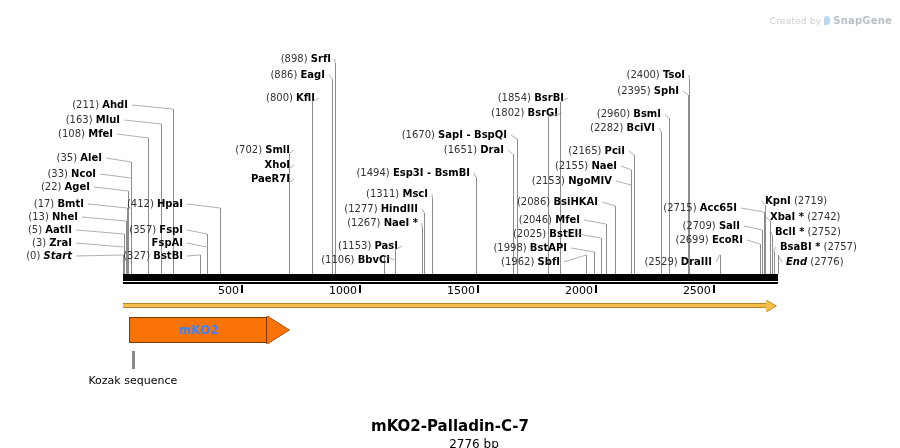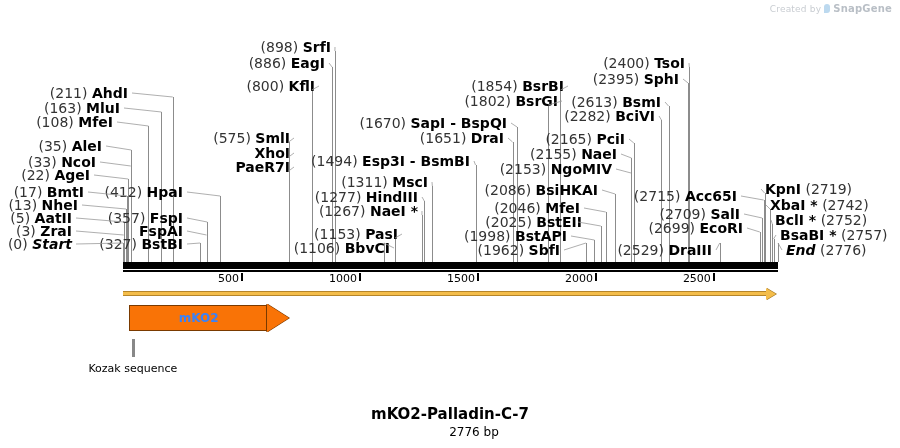--- a/index.html
+++ b/index.html
@@ -4,41 +4,41 @@
 <style>
   html,body{margin:0;padding:0;}
   body{
     width:900px;height:448px;
     background:#ffffff;
     font-family:"DejaVu Sans","Liberation Sans",sans-serif;
     position:relative;
     overflow:hidden;
     color:#000;
   }
-  #map{position:absolute;left:0;top:0;width:900px;height:406px;}
+  #map{position:absolute;left:0;top:12px;width:900px;height:406px;}
 
   
   .credit{
     position:absolute;right:8px;top:3px;
     font-size:9px;color:#c9cdd2;
     letter-spacing:.2px;
     display:flex;align-items:center;gap:3px;
     white-space:nowrap;
   }
   .credit .brand{color:#b9bfc6;font-weight:600;font-size:10px;}
   .credit .sg-mark{
     display:inline-block;width:6px;height:9px;
     background:#bcd9ef;
     border-radius:3px 3px 3px 0;
   }
 
   
   .lbl{
     position:absolute;
-    font-size:14px;
+    font-size:10px;
     white-space:nowrap;
     line-height:12px;
   }
   .lbl .pos{color:#333;font-weight:400;}
   .lbl .nm{font-weight:bold;color:#000;}
   .lbl.italic .nm{font-style:italic;}
   .lbl.right{transform:translateX(-100%);}
 
   
   .backbone{
@@ -162,21 +162,21 @@
       <div class="lbl right" style="left: 183px; top: 225px;"><span class="nm">FspAI</span></div>
       <div class="tickline" style="left: 207.235px; top: 222px; height: 40px;"></div>
       <div class="lbl right" style="left: 183px; top: 212px;"><span class="pos">(357)</span> <span class="nm">FspI</span></div>
       <div class="tickline" style="left: 220.212px; top: 196px; height: 66px;"></div>
       <div class="lbl right" style="left: 183px; top: 186px;"><span class="pos">(412)</span> <span class="nm">HpaI</span></div>
       <div class="tickline" style="left: 288.638px; top: 171px; height: 91px;"></div>
       <div class="lbl right" style="left: 290px; top: 161px;"><span class="nm">PaeR7I</span></div>
       <div class="tickline" style="left: 288.638px; top: 157px; height: 105px;"></div>
       <div class="lbl right" style="left: 290px; top: 147px;"><span class="nm">XhoI</span></div>
       <div class="tickline" style="left: 288.638px; top: 142px; height: 120px;"></div>
-      <div class="lbl right" style="left: 290px; top: 132px;"><span class="pos">(575)</span> <span class="nm">SmlI</span></div>
+      <div class="lbl right" style="left: 290px; top: 132px;"><span class="pos">(702)</span> <span class="nm">SmlI</span></div>
       <div class="tickline" style="left: 311.761px; top: 90px; height: 172px;"></div>
       <div class="lbl right" style="left: 315px; top: 80px;"><span class="pos">(800)</span> <span class="nm">KflI</span></div>
       <div class="tickline" style="left: 332.053px; top: 67px; height: 195px;"></div>
       <div class="lbl right" style="left: 325px; top: 57px;"><span class="pos">(886)</span> <span class="nm">EagI</span></div>
       <div class="tickline" style="left: 334.884px; top: 51px; height: 211px;"></div>
       <div class="lbl right" style="left: 331px; top: 41px;"><span class="pos">(898)</span> <span class="nm">SrfI</span></div>
       <div class="tickline" style="left: 383.962px; top: 243px; height: 19px;"></div>
       <div class="lbl right" style="left: 390px; top: 242px;"><span class="pos">(1106)</span> <span class="nm">BbvCI</span></div>
       <div class="tickline" style="left: 395.052px; top: 238px; height: 24px;"></div>
       <div class="lbl right" style="left: 398px; top: 228px;"><span class="pos">(1153)</span> <span class="nm">PasI</span></div>
@@ -208,21 +208,21 @@
       <div class="lbl right" style="left: 598px; top: 184px;"><span class="pos">(2086)</span> <span class="nm">BsiHKAI</span></div>
       <div class="tickline" style="left: 631.003px; top: 173px; height: 89px;"></div>
       <div class="lbl right" style="left: 612px; top: 163px;"><span class="pos">(2153)</span> <span class="nm">NgoMIV</span></div>
       <div class="tickline" style="left: 631.474px; top: 158px; height: 104px;"></div>
       <div class="lbl right" style="left: 617px; top: 148px;"><span class="pos">(2155)</span> <span class="nm">NaeI</span></div>
       <div class="tickline" style="left: 633.834px; top: 143px; height: 119px;"></div>
       <div class="lbl right" style="left: 625px; top: 133px;"><span class="pos">(2165)</span> <span class="nm">PciI</span></div>
       <div class="tickline" style="left: 661.44px; top: 120px; height: 142px;"></div>
       <div class="lbl right" style="left: 655px; top: 110px;"><span class="pos">(2282)</span> <span class="nm">BciVI</span></div>
       <div class="tickline" style="left: 668.519px; top: 106px; height: 156px;"></div>
-      <div class="lbl right" style="left: 661px; top: 96px;"><span class="pos">(2613)</span> <span class="nm">BsmI</span></div>
+      <div class="lbl right" style="left: 661px; top: 96px;"><span class="pos">(2960)</span> <span class="nm">BsmI</span></div>
       <div class="tickline" style="left: 688.103px; top: 83px; height: 179px;"></div>
       <div class="lbl right" style="left: 679px; top: 73px;"><span class="pos">(2395)</span> <span class="nm">SphI</span></div>
       <div class="tickline" style="left: 689.282px; top: 67px; height: 195px;"></div>
       <div class="lbl right" style="left: 685px; top: 57px;"><span class="pos">(2400)</span> <span class="nm">TsoI</span></div>
       <div class="tickline" style="left: 719.72px; top: 243px; height: 19px;"></div>
       <div class="lbl right" style="left: 712px; top: 244px;"><span class="pos">(2529)</span> <span class="nm">DraIII</span></div>
       <div class="tickline" style="left: 759.832px; top: 232px; height: 30px;"></div>
       <div class="lbl right" style="left: 743px; top: 222px;"><span class="pos">(2699)</span> <span class="nm">EcoRI</span></div>
       <div class="tickline" style="left: 762.191px; top: 218px; height: 44px;"></div>
       <div class="lbl right" style="left: 740px; top: 208px;"><span class="pos">(2709)</span> <span class="nm">SalI</span></div>

